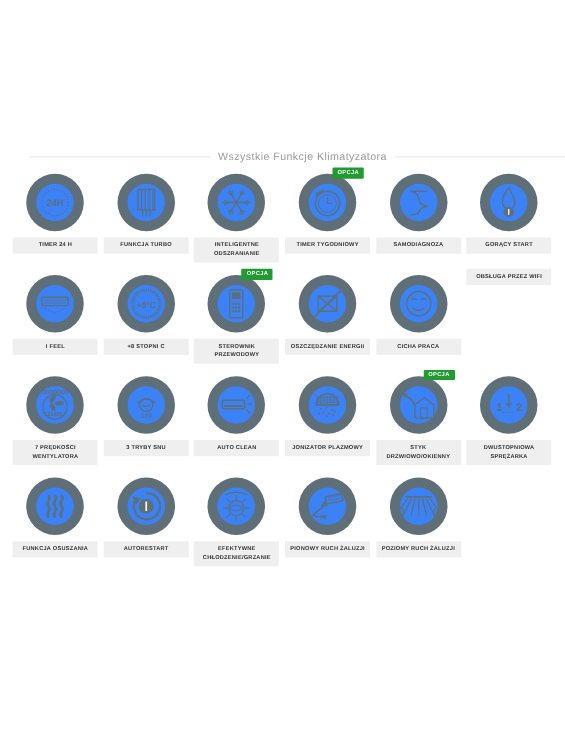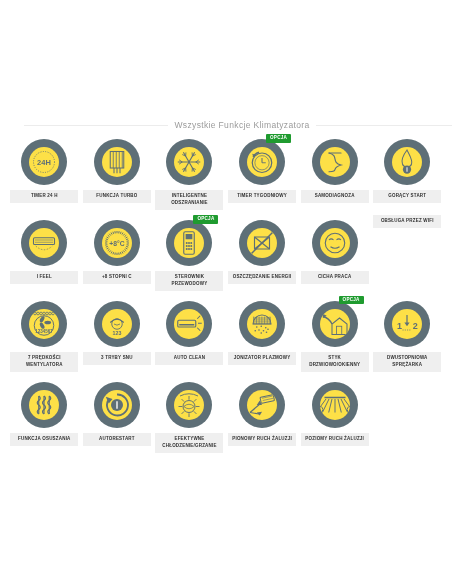--- a/index.html
+++ b/index.html
@@ -41,21 +41,21 @@
     display:flex;align-items:center;justify-content:center;
   }
   .ring{
     width:46px;height:46px;border-radius:50%;
     background:#5e6f77;
     display:flex;align-items:center;justify-content:center;
     position:relative;
   }
   .ring .inner{
     width:30px;height:30px;border-radius:50%;
-    background:#fde047;
+    background:#3b82f6;
     display:flex;align-items:center;justify-content:flex-end;
     overflow:hidden;
   }
   .ring svg{display:block;}
 
   .badge{
     position:absolute;top:0px;right:-1px;
     background:#1f9b2f;
     color:#ffffff;
     font-size:4.6px;font-weight:700;letter-spacing:.25px;

